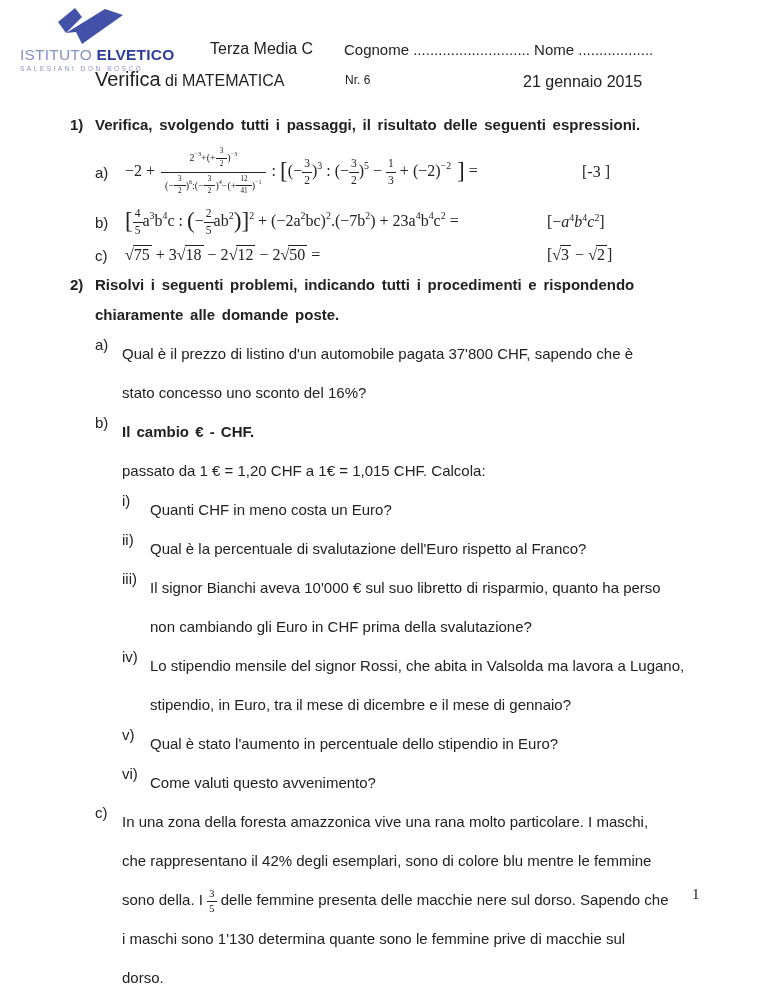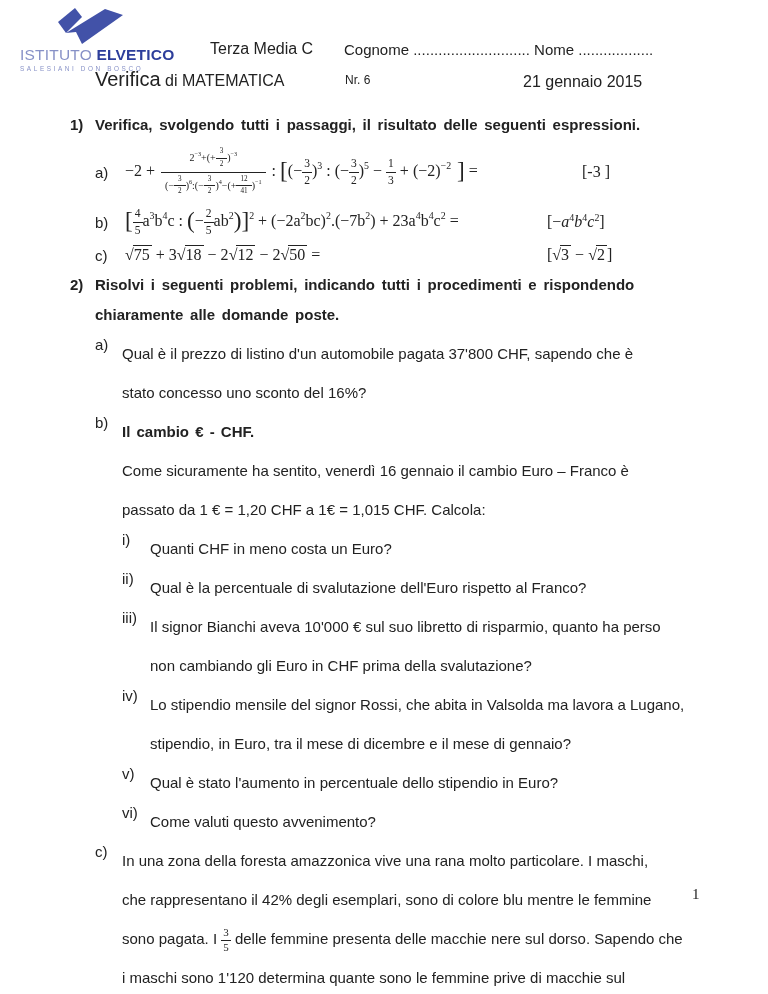--- a/index.html
+++ b/index.html
@@ -130,21 +130,20 @@
           <span class="blabel">a)</span>
           <div class="blines">
             <div class="bline">Qual è il prezzo di listino d'un automobile pagata 37'800 CHF, sapendo che è</div>
             <div class="bline">stato concesso uno sconto del 16%?</div>
           </div>
         </div>
         <div class="block l1">
           <span class="blabel">b)</span>
           <div class="blines">
             <div class="bline bold">Il cambio € - CHF.</div>
-            <div class="bline">Come sicuramente ha sentito, venerdì 16 gennaio il cambio Euro – Franco è</div>
             <div class="bline">passato da 1 € = 1,20 CHF a 1€ = 1,015 CHF. Calcola:</div>
           </div>
         </div>
         <div class="block l2">
           <span class="blabel">i)</span>
           <div class="blines">
             <div class="bline">Quanti CHF in meno costa un Euro?</div>
           </div>
         </div>
         <div class="block l2">
@@ -177,22 +176,22 @@
           <span class="blabel">vi)</span>
           <div class="blines">
             <div class="bline">Come valuti questo avvenimento?</div>
           </div>
         </div>
         <div class="block l1">
           <span class="blabel">c)</span>
           <div class="blines">
             <div class="bline">In una zona della foresta amazzonica vive una rana molto particolare. I maschi,</div>
             <div class="bline">che rappresentano il 42% degli esemplari, sono di colore blu mentre le femmine</div>
-            <div class="bline"><span class="mt">sono pagata. I </span><span class="frac"><span class="num"><span class="mt">3</span></span><span class="den"><span class="mt">5</span></span></span><span class="mt"> delle femmine presenta delle macchie nere sul dorso. Sapendo che</span></div>
-            <div class="bline">i maschi sono 1'120 determina quante sono le femmine prive di macchie sul</div>
+            <div class="bline"><span class="mt">sono della. I </span><span class="frac"><span class="num"><span class="mt">3</span></span><span class="den"><span class="mt">5</span></span></span><span class="mt"> delle femmine presenta delle macchie nere sul dorso. Sapendo che</span></div>
+            <div class="bline">i maschi sono 1'130 determina quante sono le femmine prive di macchie sul</div>
             <div class="bline">dorso.</div>
           </div>
         </div>
       </div>
 
   </div>
 
   <div class="page-num">1</div>
 </div>
 

